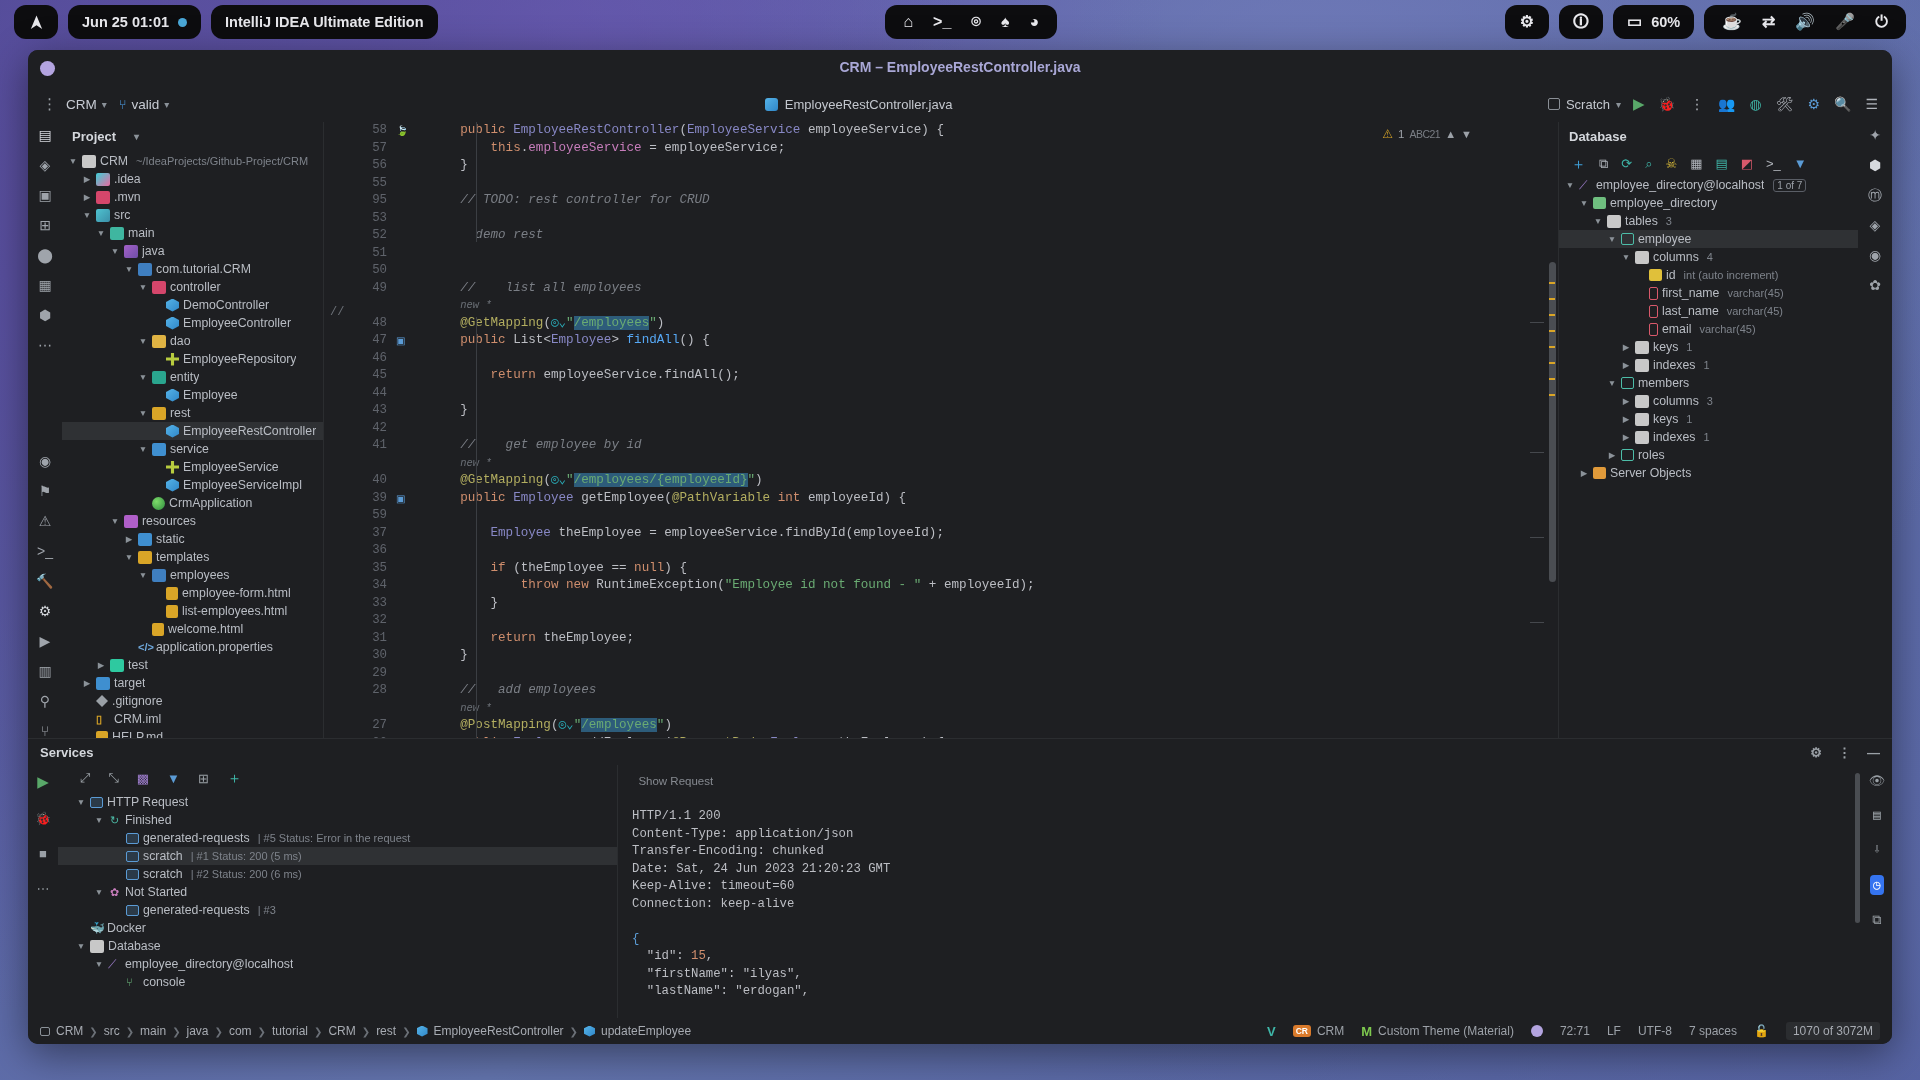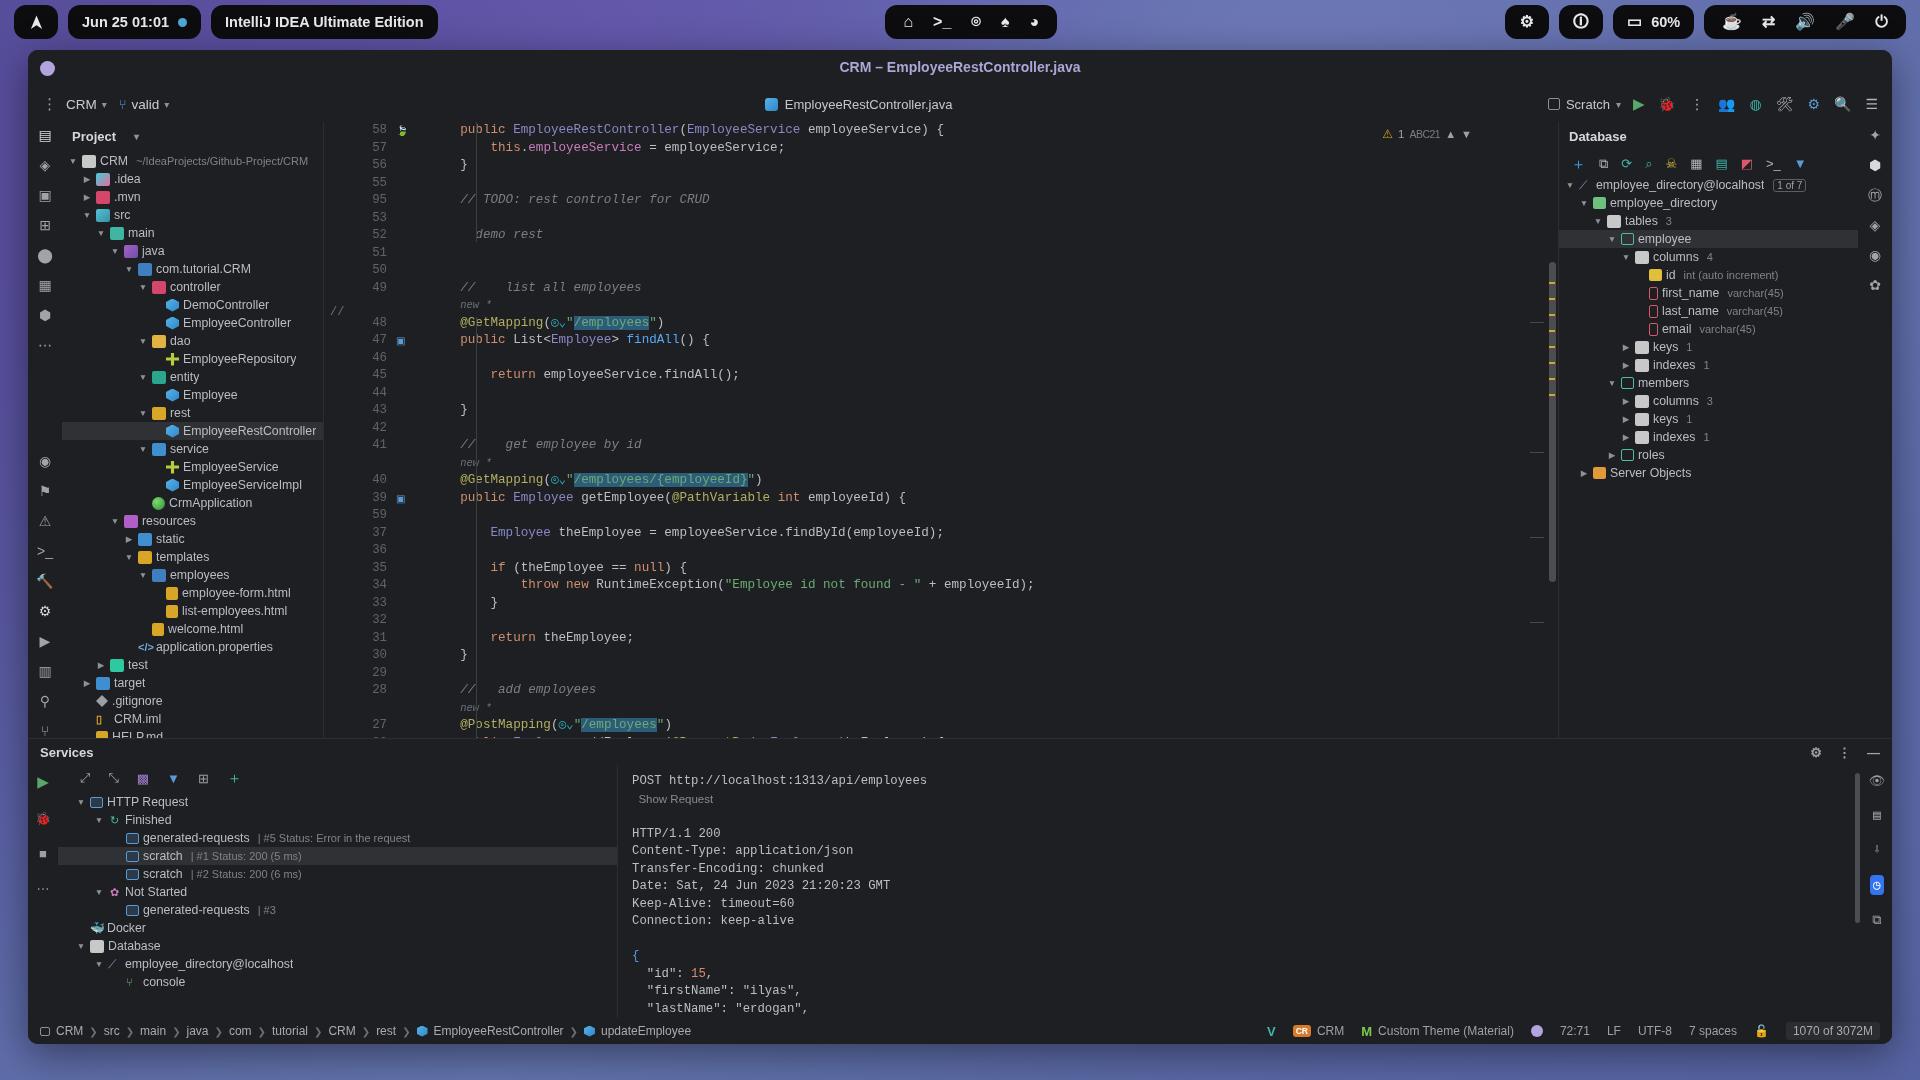--- a/index.html
+++ b/index.html
@@ -900,21 +900,20 @@
               <span class="tlabel">employee_directory@localhost</span>
             </div>
             <div class="trow" style="padding-left: 54px;">
               <span class="arr none">·</span>
               <span class="console-ic">⑂</span>
               <span class="tlabel">console</span>
             </div>
           </div>
       </div>
       <div id="svc-out">
-          <div class="ol">POST http://localhost:1313/api/employees</div>
           <div class="ol"><span class="show-req">  Show Request</span></div>
           <div class="ol">&nbsp;</div>
           <div class="ol">HTTP/1.1 200</div>
           <div class="ol">Content-Type: application/json</div>
           <div class="ol">Transfer-Encoding: chunked</div>
           <div class="ol">Date: Sat, 24 Jun 2023 21:20:23 GMT</div>
           <div class="ol">Keep-Alive: timeout=60</div>
           <div class="ol">Connection: keep-alive</div>
           <div class="ol">&nbsp;</div>
           <div class="ol"><span class="jbrace">{</span></div>

